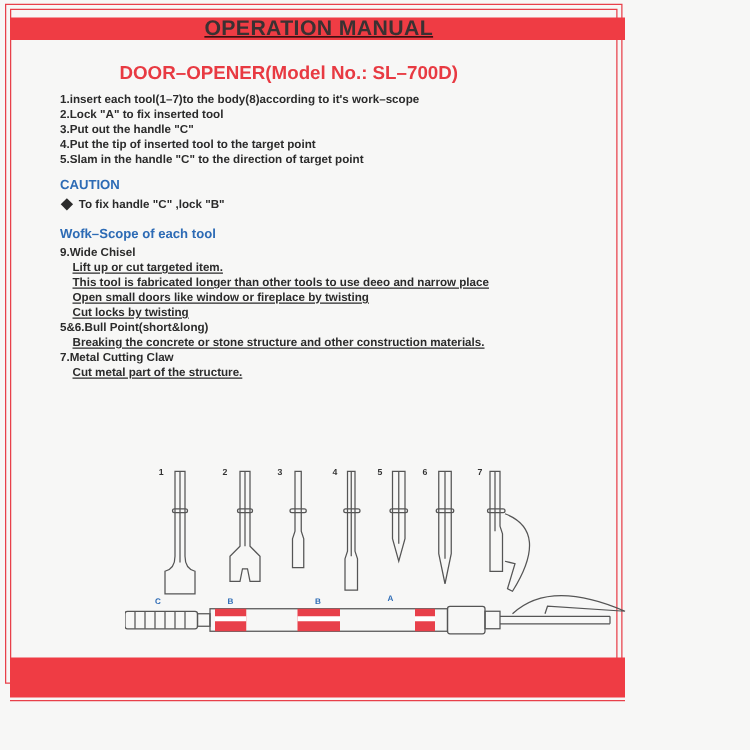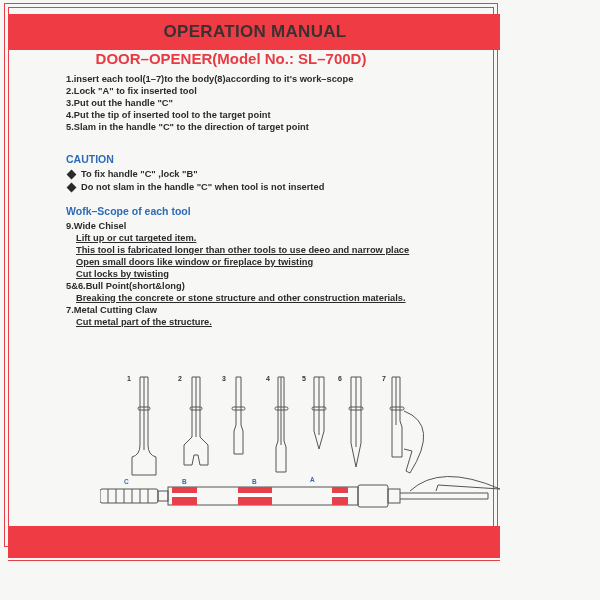--- a/index.html
+++ b/index.html
@@ -11,49 +11,49 @@
   }
   .outer-frame {
     position: absolute; left: 4px; top: 3px; width: 492px; height: 542px;
     border: 1.5px solid #e8404a;
   }
   .inner-frame {
     position: absolute; left: 8px; top: 7px; width: 484px; height: 535px;
     border: 1.5px solid #e8404a;
   }
   .top-band {
-    position: absolute; left: 8px; top: 14px; width: 492px; height: 36px;
+    position: absolute; left: 8px; top: 14px; width: 492px; height: 18px;
     background: #ef3c44;
-    display: flex; align-items: center; justify-content: center;
+    display: flex; align-items: center; justify-content: center; text-decoration: underline;
   }
   .top-band .title {
     font-size: 17px; font-weight: bold; color: #3a3132; letter-spacing: 0.3px;
     margin-left: 2px;
   }
   .bottom-band {
     position: absolute; left: 8px; top: 526px; width: 492px; height: 32px;
     background: #ef3c44;
   }
   .frame-lines-bottom {
     position: absolute; left: 8px; top: 558px; width: 492px; height: 2px;
     border-bottom: 1.5px solid #e8404a;
   }
   .subtitle {
     position: absolute; left: 0; top: 50px; width: 492px; text-align: center;
     font-size: 15px; font-weight: bold; color: #e83a42;
     padding-left: 0;
   }
   .subtitle span { margin-left: -30px; display: inline-block; }
   .content {
-    position: absolute; left: 66px; top: 74px; width: 440px;
+    position: absolute; left: 48px; top: 74px; width: 440px;
     font-size: 9.3px; font-weight: bold; color: #2b2b2b; line-height: 11.9px;
   }
   .step { white-space: nowrap; }
   .section-head {
-    color: #2d6bb5; font-size: 10.5px; font-weight: bold; margin-top: 20px; margin-bottom: 3px;
+    color: #2d6bb5; font-size: 10.5px; font-weight: bold; margin-top: 9px; margin-bottom: 3px;
   }
   .caution-item { display: flex; align-items: center; white-space: nowrap; line-height: 13px; }
   .diamond {
     width: 7px; height: 7px; background: #2b2b2b; transform: rotate(45deg);
     display: inline-block; margin: 0 6px 0 2px;
   }
   .tool-title { white-space: nowrap; }
   .tool-desc { white-space: nowrap; padding-left: 10px; text-decoration: underline; }
   .ws-head { margin-top: 12px; }
   .diagram {
@@ -86,24 +86,20 @@
     <div class="step">2.Lock "A" to fix inserted tool</div>
     <div class="step">3.Put out the handle "C"</div>
     <div class="step">4.Put the tip of inserted tool to the target point</div>
     <div class="step">5.Slam in the handle "C" to the direction of target point</div>
   </div>
 
   <div class="section-head">CAUTION</div>
   <div class="caution-item">
     <span class="diamond"></span>
     <span>To fix handle "C" ,lock "B"</span>
-  </div>
-  <div class="caution-item">
-    <span class="diamond"></span>
-    <span>Do not slam in the handle "C" when tool is not inserted</span>
   </div>
 
   <div class="section-head ws-head">Wofk–Scope of each tool</div>
 
   <div>
     <div class="tool-title">9.Wide Chisel</div>
     <div class="tool-desc">Lift up or cut targeted item.</div>
     <div class="tool-desc">This tool is fabricated longer than other tools to use deeo and narrow place</div>
   </div>
   <div>

